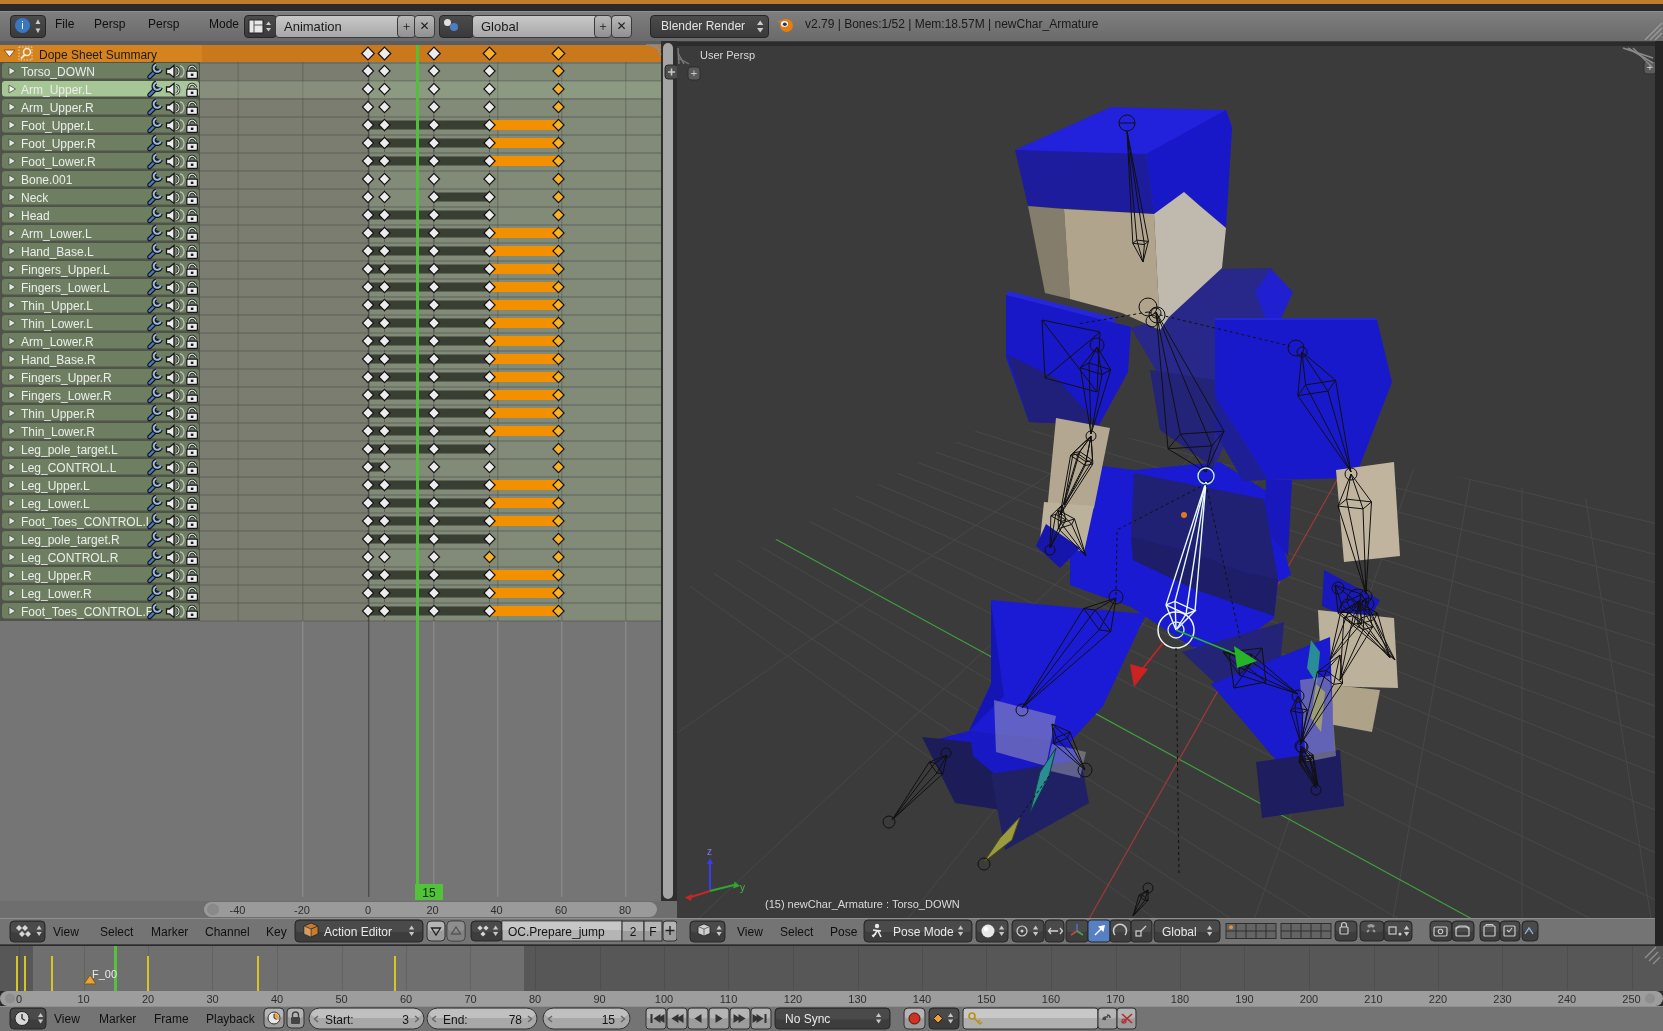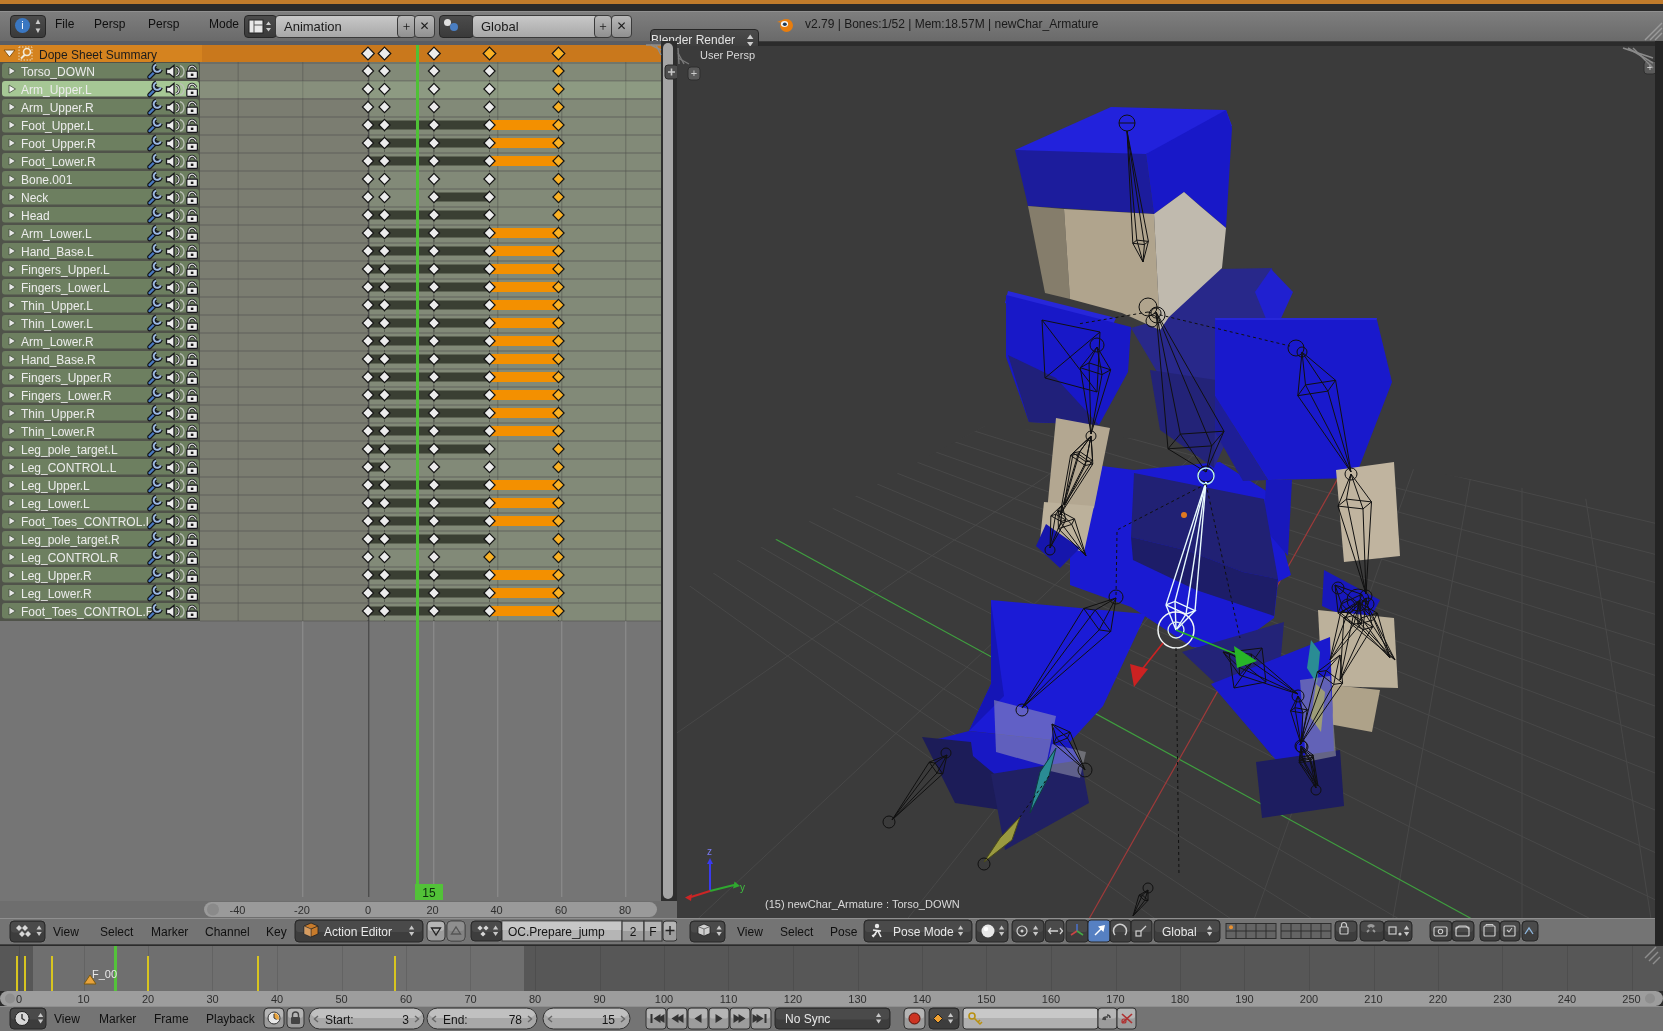--- a/index.html
+++ b/index.html
@@ -30,21 +30,21 @@
   <div class="lf" style="left:275px;top:3px;width:122px;height:21px;line-height:21px;padding-left:8px">Animation</div>
   <div class="sq" style="left:397px;top:3px;width:17px;height:21px;line-height:21px">＋</div>
   <div class="sq" style="left:414px;top:3px;width:19px;height:21px;line-height:21px">✕</div>
   <div class="dd" style="left:439px;top:3px;width:33px;height:21px">
       <span style="position:absolute;left:4px;top:3px;width:7px;height:7px;border-radius:4px;background:#e0e0e0"></span>
       <span style="position:absolute;left:10px;top:7px;width:8px;height:8px;border-radius:4px;background:#4a7ec2"></span>
     </div>
   <div class="lf" style="left:472px;top:3px;width:122px;height:21px;line-height:21px;padding-left:8px">Global</div>
   <div class="sq" style="left:594px;top:3px;width:16px;height:21px;line-height:21px">＋</div>
   <div class="sq" style="left:611px;top:3px;width:19px;height:21px;line-height:21px">✕</div>
-  <div class="dd" style="left:650px;top:17px;width:107px;height:21px;line-height:21px;">Blender Render<svg width="9" height="15" style="position:absolute;right:3px;top:3px">
+  <div class="dd" style="left:650px;top:3px;width:107px;height:21px;line-height:21px;padding-left:10px">Blender Render<svg width="9" height="15" style="position:absolute;right:3px;top:3px">
         <path d="M1,6 l3.2,-4.5 l3.2,4.5 z M1,9 l3.2,4.5 l3.2,-4.5 z" fill="#ccc"></path>
       </svg></div>
   <svg width="24" height="18" style="position:absolute;left:773px;top:4px">
       <path d="M4,6 l8,-3 l-2,4 z" fill="#e87d0d"></path>
       <circle cx="13.5" cy="9.5" r="6.5" fill="#e87d0d"></circle>
       <ellipse cx="11.5" cy="8" rx="3.6" ry="3" fill="#f4f4f4"></ellipse>
       <ellipse cx="11.8" cy="8.2" rx="2" ry="1.7" fill="#1f3a55"></ellipse>
     </svg>
   <span class="menu" style="left:805px;color:#1a1a1a">v2.79 | Bones:1/52  | Mem:18.57M | newChar_Armature</span>
   <svg width="26" height="29" style="position:absolute;right:0;top:0">

